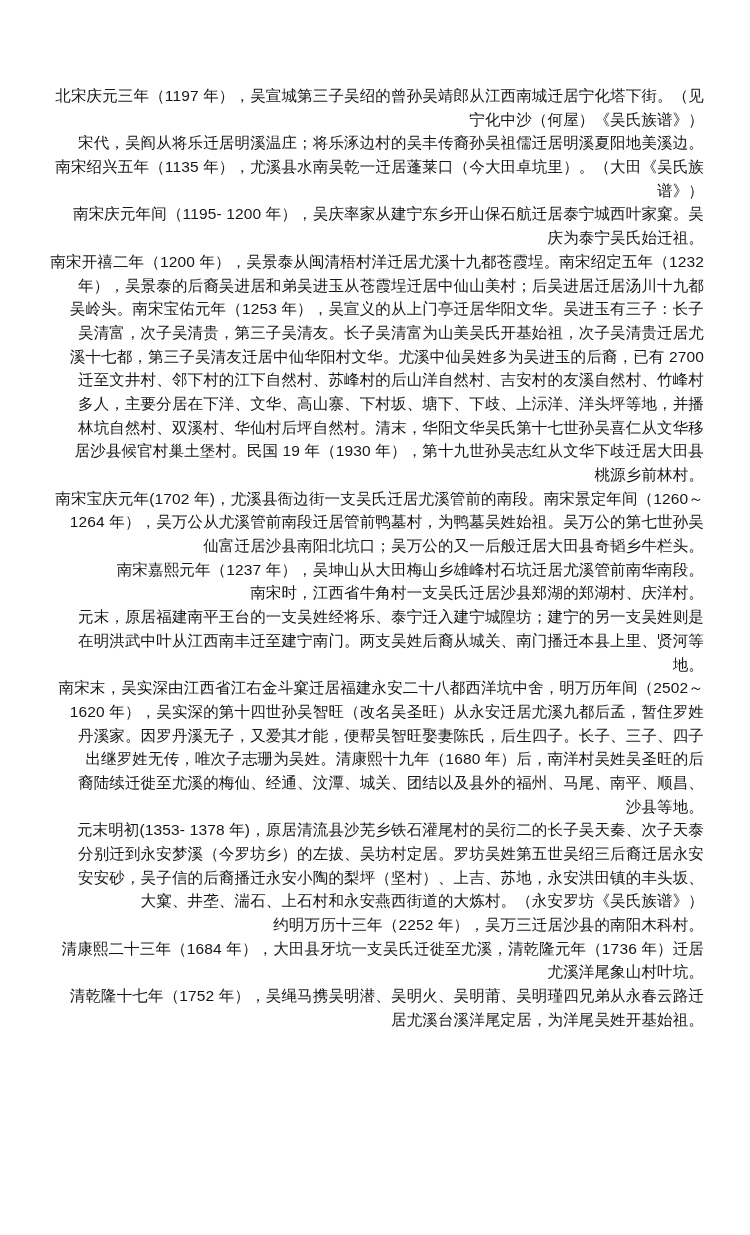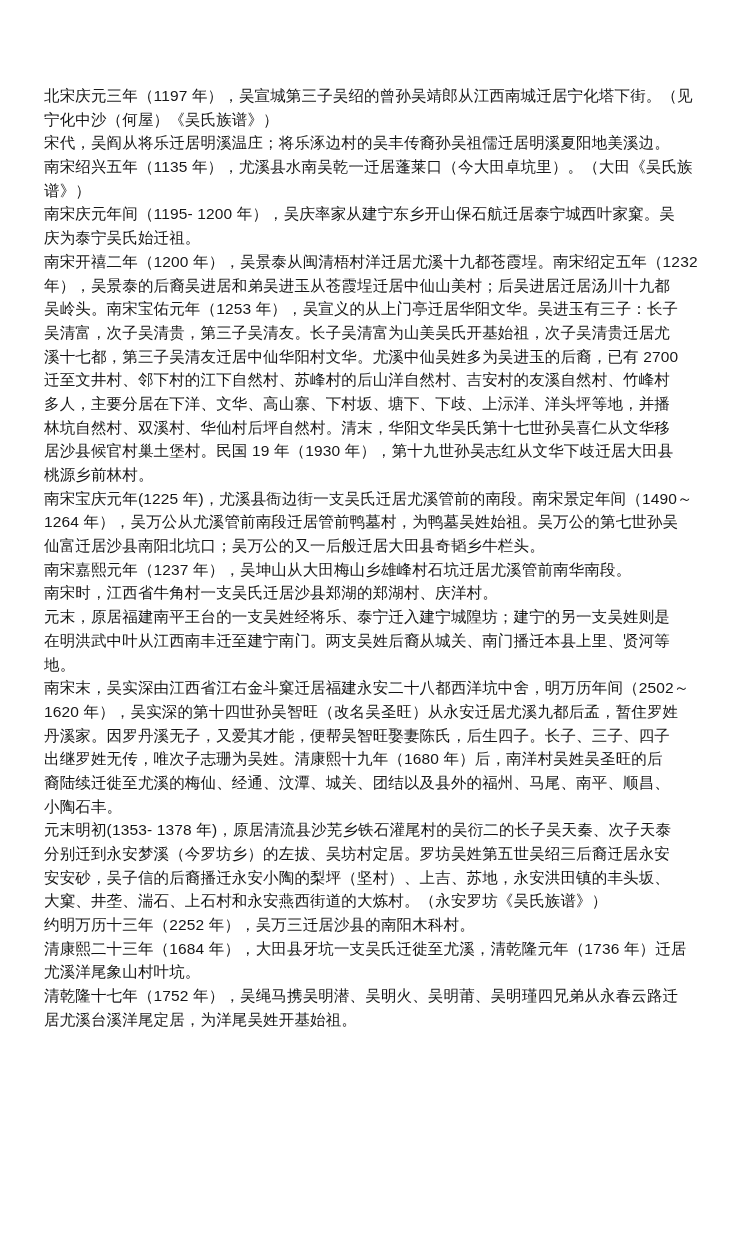--- a/index.html
+++ b/index.html
@@ -24,20 +24,21 @@
   }
   .paragraph {
     margin: 0;
     padding: 0;
   }
   .line {
     height: 23.7px;
     line-height: 23.7px;
     white-space: nowrap;
     letter-spacing: 0.15px;
+    text-align: right;
   }
 </style>
 </head>
 <body>
 
 <div class="doc-body" style="color: rgb(22, 22, 22);">
     <div class="paragraph">
       <div class="line">北宋庆元三年（1197 年），吴宣城第三子吴绍的曾孙吴靖郎从江西南城迁居宁化塔下街。（见</div>
       <div class="line">宁化中沙（何屋）《吴氏族谱》）</div>
     </div>
@@ -58,42 +59,42 @@
       <div class="line">吴岭头。南宋宝佑元年（1253 年），吴宣义的从上门亭迁居华阳文华。吴进玉有三子：长子</div>
       <div class="line">吴清富，次子吴清贵，第三子吴清友。长子吴清富为山美吴氏开基始祖，次子吴清贵迁居尤</div>
       <div class="line">溪十七都，第三子吴清友迁居中仙华阳村文华。尤溪中仙吴姓多为吴进玉的后裔，已有 2700</div>
       <div class="line">迁至文井村、邻下村的江下自然村、苏峰村的后山洋自然村、吉安村的友溪自然村、竹峰村</div>
       <div class="line">多人，主要分居在下洋、文华、高山寨、下村坂、塘下、下歧、上沶洋、洋头坪等地，并播</div>
       <div class="line">林坑自然村、双溪村、华仙村后坪自然村。清末，华阳文华吴氏第十七世孙吴喜仁从文华移</div>
       <div class="line">居沙县候官村巢土堡村。民国 19 年（1930 年），第十九世孙吴志红从文华下歧迁居大田县</div>
       <div class="line">桃源乡前林村。</div>
     </div>
     <div class="paragraph">
-      <div class="line">南宋宝庆元年(1225 年)，尤溪县衙边街一支吴氏迁居尤溪管前的南段。南宋景定年间（1490～</div>
+      <div class="line">南宋宝庆元年(1702 年)，尤溪县衙边街一支吴氏迁居尤溪管前的南段。南宋景定年间（1260～</div>
       <div class="line">1264 年），吴万公从尤溪管前南段迁居管前鸭墓村，为鸭墓吴姓始祖。吴万公的第七世孙吴</div>
       <div class="line">仙富迁居沙县南阳北坑口；吴万公的又一后般迁居大田县奇韬乡牛栏头。</div>
     </div>
     <div class="paragraph">
       <div class="line">南宋嘉熙元年（1237 年），吴坤山从大田梅山乡雄峰村石坑迁居尤溪管前南华南段。</div>
     </div>
     <div class="paragraph">
       <div class="line">南宋时，江西省牛角村一支吴氏迁居沙县郑湖的郑湖村、庆洋村。</div>
     </div>
     <div class="paragraph">
       <div class="line">元末，原居福建南平王台的一支吴姓经将乐、泰宁迁入建宁城隍坊；建宁的另一支吴姓则是</div>
       <div class="line">在明洪武中叶从江西南丰迁至建宁南门。两支吴姓后裔从城关、南门播迁本县上里、贤河等</div>
       <div class="line">地。</div>
     </div>
     <div class="paragraph">
       <div class="line">南宋末，吴实深由江西省江右金斗窠迁居福建永安二十八都西洋坑中舍，明万历年间（2502～</div>
       <div class="line">1620 年），吴实深的第十四世孙吴智旺（改名吴圣旺）从永安迁居尤溪九都后孟，暂住罗姓</div>
       <div class="line">丹溪家。因罗丹溪无子，又爱其才能，便帮吴智旺娶妻陈氏，后生四子。长子、三子、四子</div>
       <div class="line">出继罗姓无传，唯次子志珊为吴姓。清康熙十九年（1680 年）后，南洋村吴姓吴圣旺的后</div>
       <div class="line">裔陆续迁徙至尤溪的梅仙、经通、汶潭、城关、团结以及县外的福州、马尾、南平、顺昌、</div>
-      <div class="line">小陶石丰。</div>
+      <div class="line">沙县等地。</div>
     </div>
     <div class="paragraph">
       <div class="line">元末明初(1353- 1378 年)，原居清流县沙芜乡铁石灌尾村的吴衍二的长子吴天秦、次子天泰</div>
       <div class="line">分别迁到永安梦溪（今罗坊乡）的左拔、吴坊村定居。罗坊吴姓第五世吴绍三后裔迁居永安</div>
       <div class="line">安安砂，吴子信的后裔播迁永安小陶的梨坪（坚村）、上吉、苏地，永安洪田镇的丰头坂、</div>
       <div class="line">大窠、井垄、湍石、上石村和永安燕西街道的大炼村。（永安罗坊《吴氏族谱》）</div>
     </div>
     <div class="paragraph">
       <div class="line">约明万历十三年（2252 年），吴万三迁居沙县的南阳木科村。</div>
     </div>

